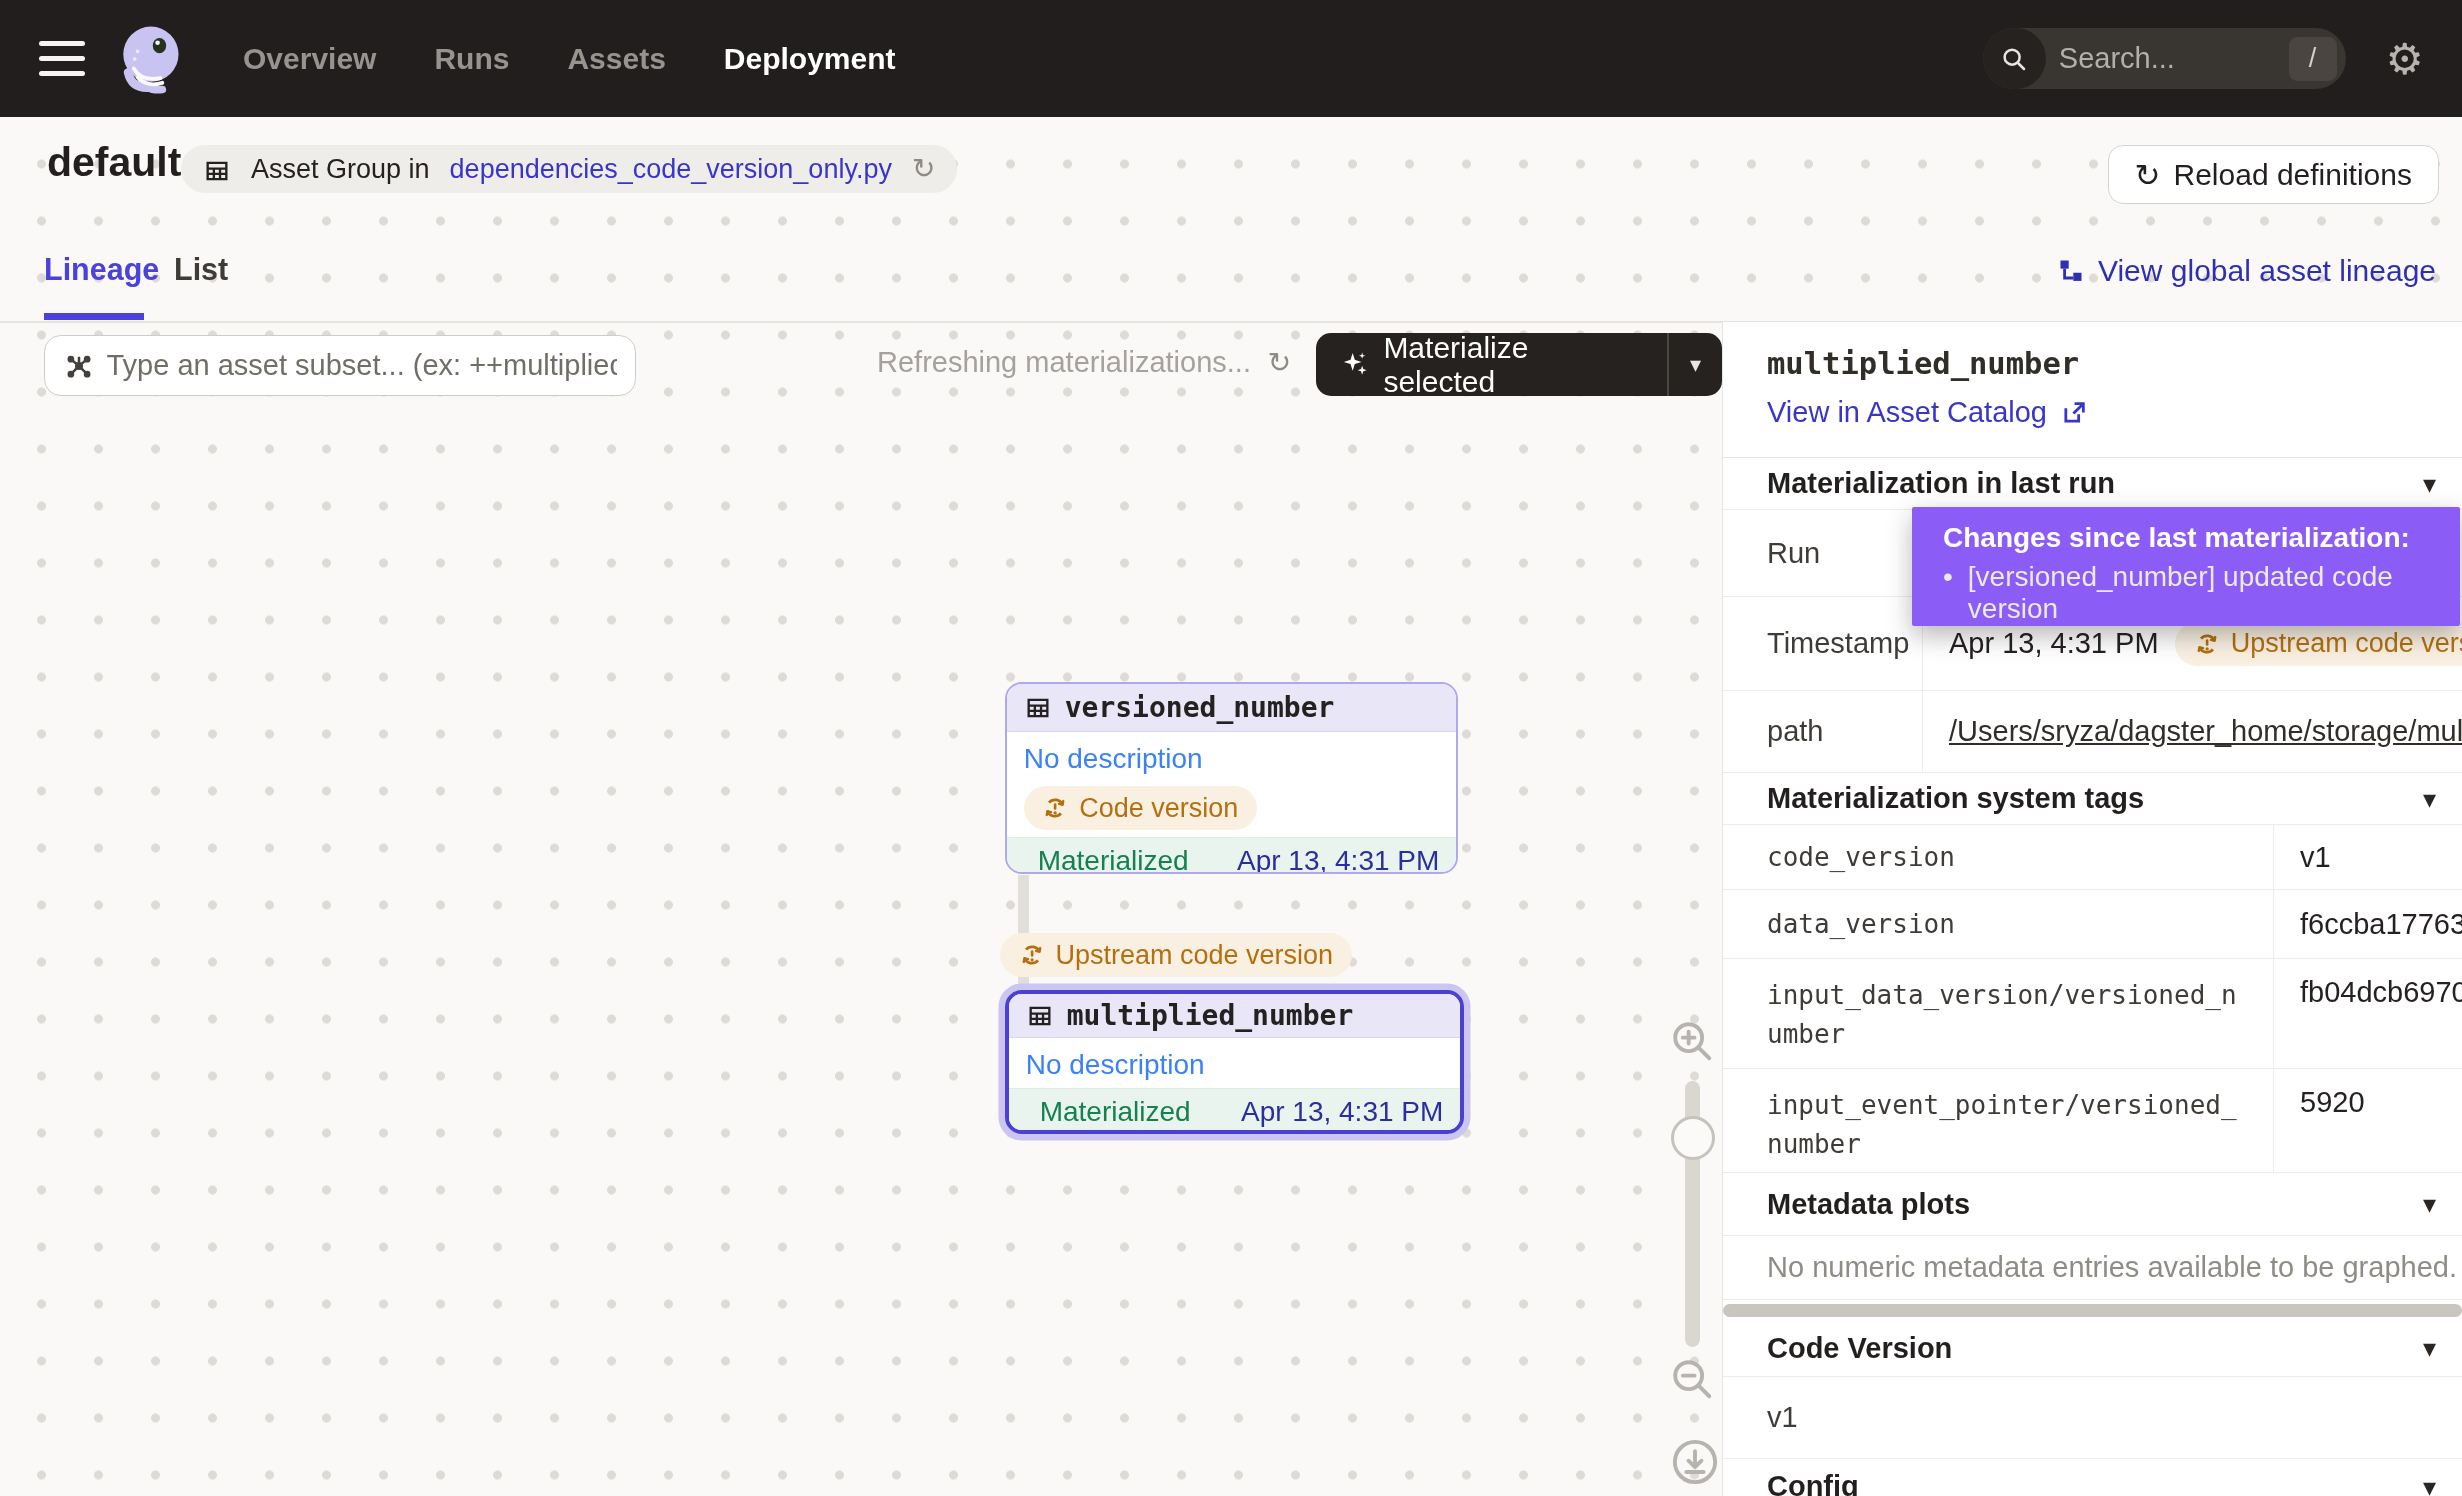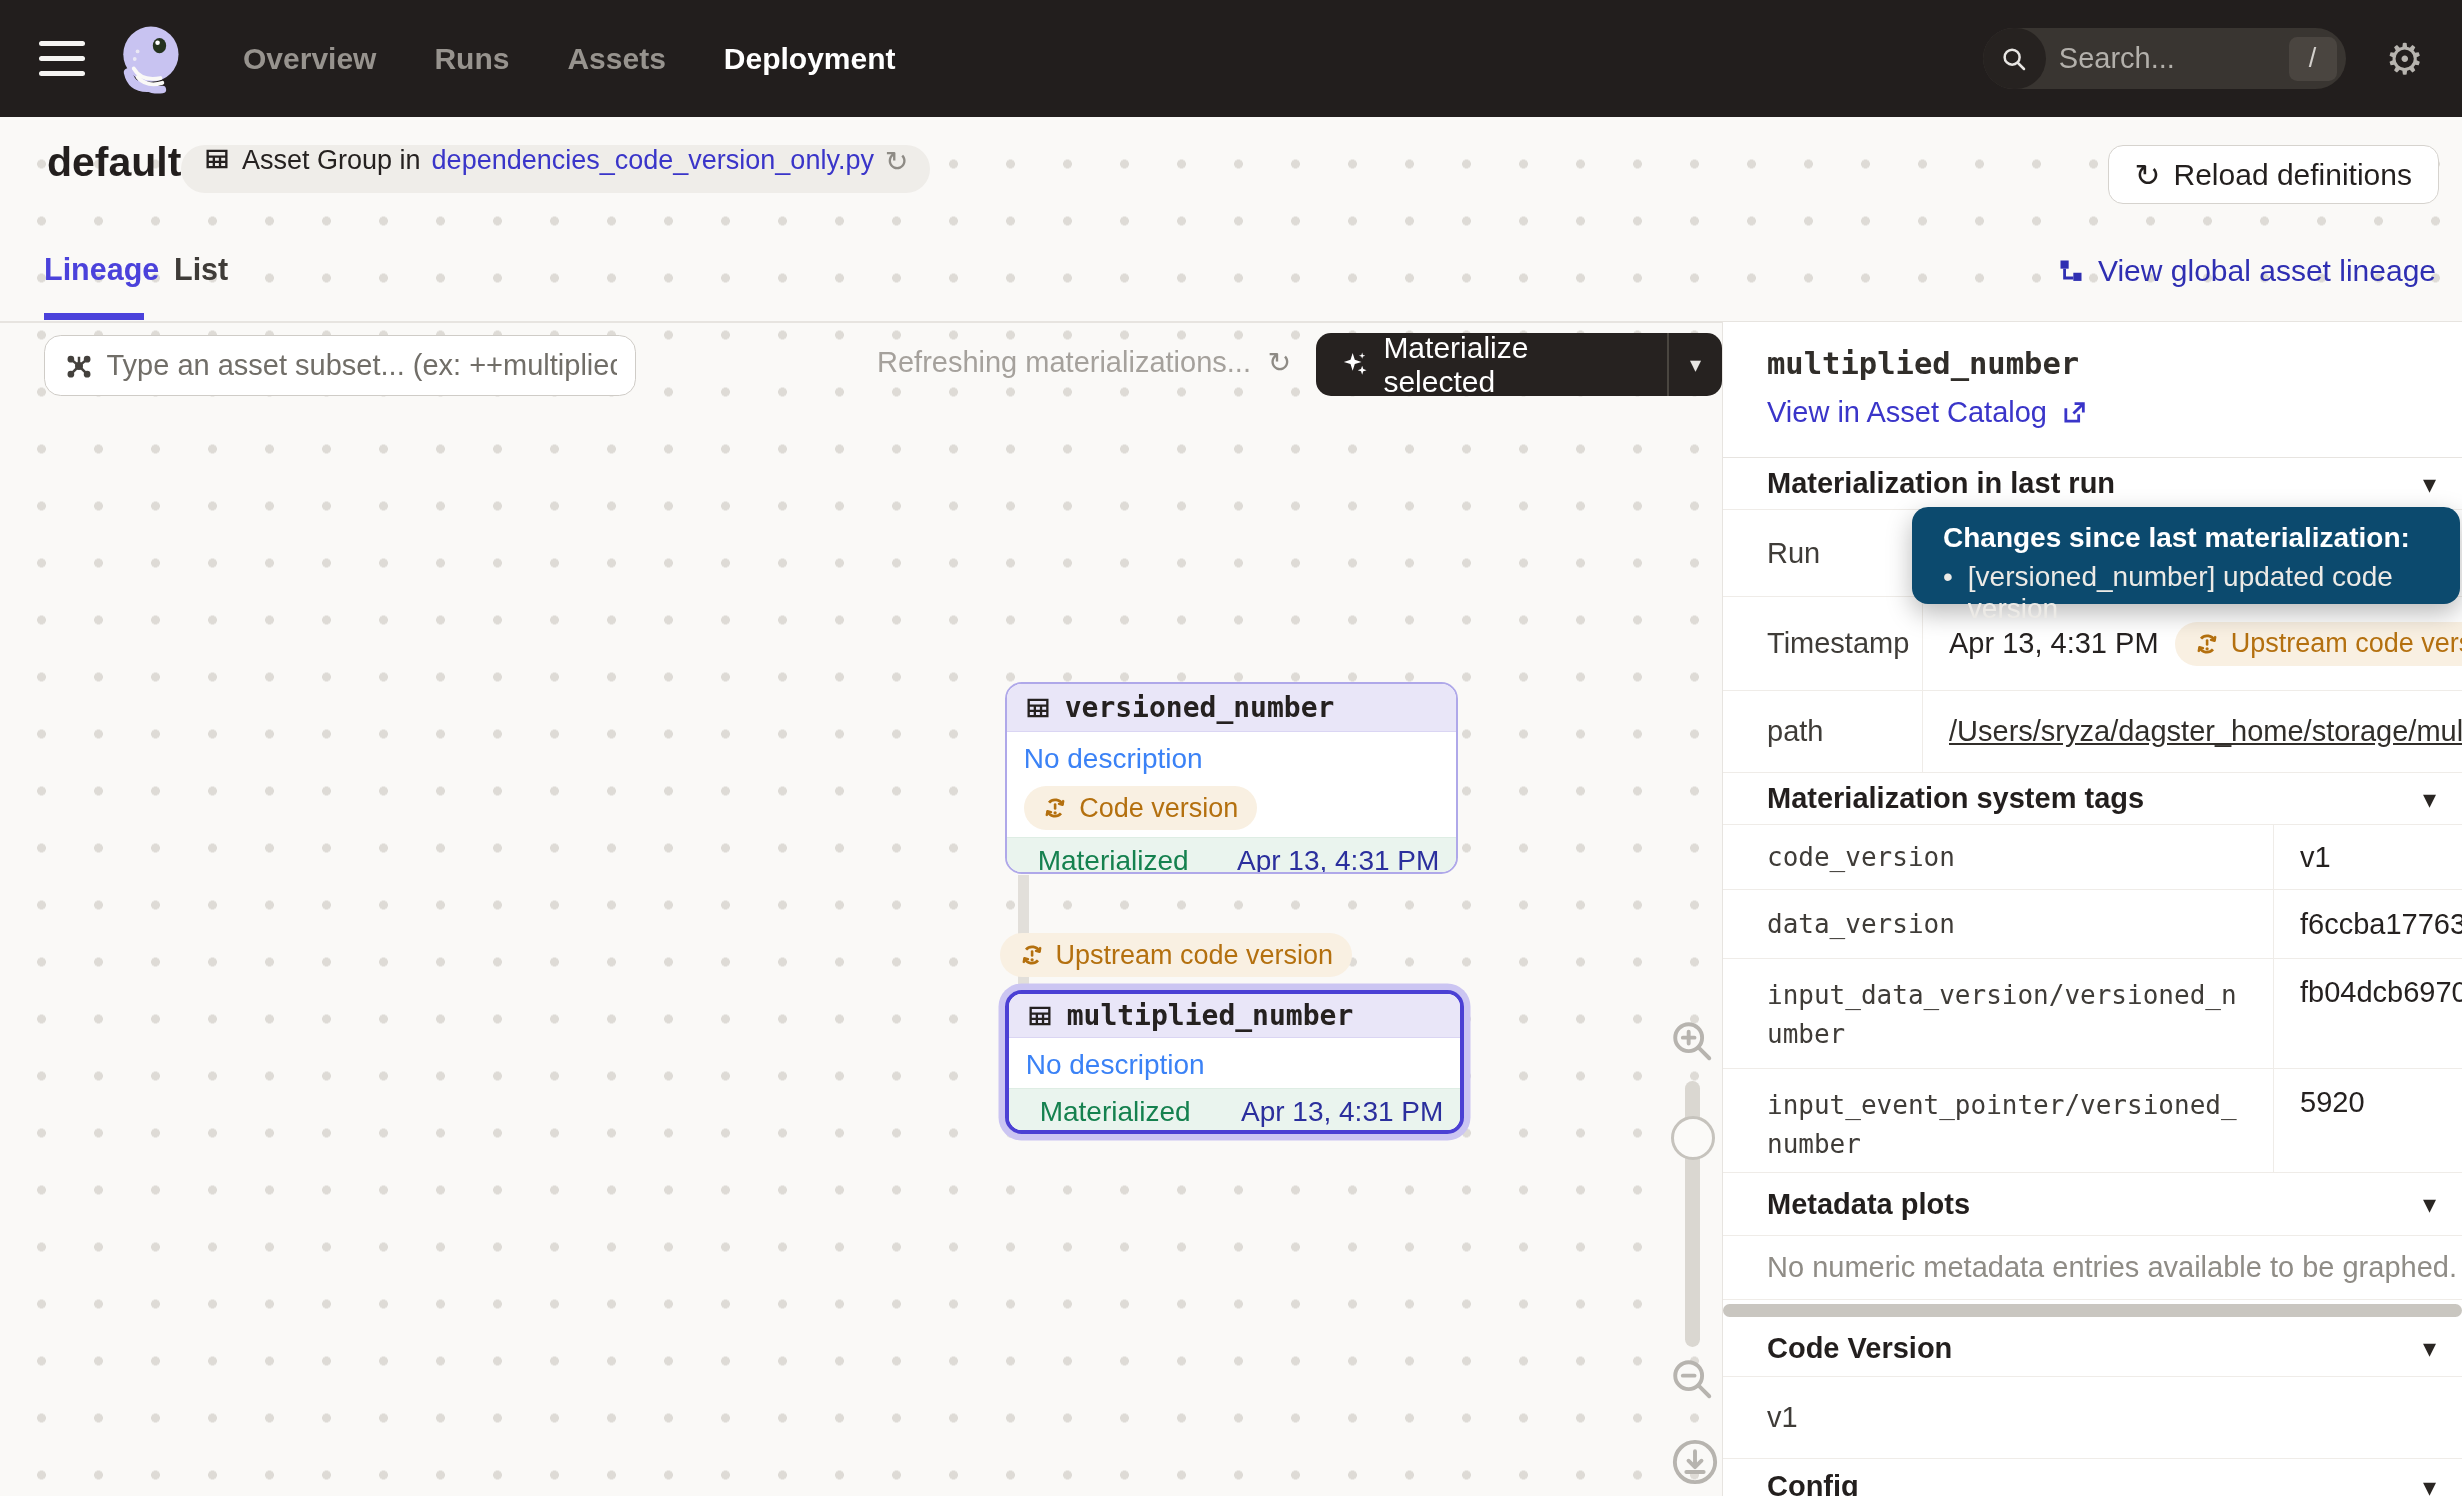--- a/index.html
+++ b/index.html
@@ -21,21 +21,21 @@
   .slash-badge { flex:none; width:48px; height:44px; margin-right:9.3px; background:#4A4540; border-radius:8.3px; color:#D3D0CC; font-size:27px; display:flex; align-items:center; justify-content:center; }
   .gear { width:81px; text-align:center; font-family:"DejaVu Sans",sans-serif; font-size:43px; color:#B7B4AF; cursor:pointer; margin-right:16.7px; }
 
   
   #page { position:absolute; top:117px; left:0; width:2462px; height:1380px;
           background-color:#FAF9F7;
           background-image:radial-gradient(circle,#DEDBD6 4.2px,transparent 4.6px);
           background-size:57px 57px; background-position:13px 18.5px; }
 
   .hdr-title { position:absolute; left:47px; top:22px; font-size:41px; font-weight:700; color:#231F1E;text-align:center; }
-  .hdr-badge { position:absolute; left:181px; top:28px; height:48px; background:#EFEDE9; border-radius:24px; display:flex; align-items:flex-start; gap:11px; padding:0 22px; font-size:27px; color:#252120; white-space:nowrap; }
+  .hdr-badge { position:absolute; left:181px; top:28px; height:48px; background:#EFEDE9; border-radius:24px; display:flex; align-items:flex-end; gap:20px; padding:8px 22px; font-size:27px; color:#252120; white-space:nowrap; }
   .hdr-badge a { color:#3A35C9; text-decoration:none; }
   .reload-glyph { font-family:"DejaVu Sans",sans-serif; color:#8E8B85; font-size:28px; }
   .reload-btn { position:absolute; right:23px; top:28px; height:59px; background:#FFFFFF; border:1.9px solid #D6D3CE; border-radius:15px; display:flex; align-items:center; gap:13px; padding:0 26px; font-size:30px; color:#231F1E; cursor:pointer; }
   .reload-btn .reload-glyph { color:#231F1E; font-size:31px; }
 
   .tab { position:absolute; top:135px; font-size:30.5px; font-weight:600; cursor:pointer; }
   #tab-lineage { left:44px; color:#4B42DB; }
   #tab-list { left:174px; color:#3F3C38; }
   .tab-underline { position:absolute; left:44px; top:196px; width:100px; height:6.5px; background:#4B42DB; }
   .global-link { position:absolute; right:26px; top:137px; display:flex; align-items:center; gap:13px; font-size:30px; color:#2F2FB2; cursor:pointer; }
@@ -85,21 +85,21 @@
   .kv .v { padding-left:26px; display:flex; align-items:center; font-size:29px; color:#252120; white-space:nowrap; overflow:hidden; }
   .t1 { grid-template-columns:200px 1fr; }
   .t2 { grid-template-columns:551px 1fr; }
   .t2 .k { font-family:"DejaVu Sans Mono",monospace; font-size:26px; line-height:39px; word-break:break-all; padding-right:29px; }
   .kv.tall .k, .kv.tall .v { align-items:flex-start; padding-top:16.7px; }
   .path-link { text-decoration:underline; color:#312E2A; }
   .p-empty { height:64px; display:flex; align-items:center; padding-left:44px; font-size:29px; color:#8F8C86; border-bottom:1.9px solid #EFECE8; }
   .p-scrollbar { height:13px; background:#C9C6C0; border-radius:6.5px; margin:3.7px 0; cursor:pointer; }
   .cv-value { height:82px; border-bottom:1.9px solid #EFECE8; display:flex; align-items:center; padding-left:44px; font-size:29px; color:#3F3C38; }
 
-  .tooltip { position:absolute; left:189px; top:185px; width:548px; height:97px; background:#0c4a6e; border-radius:16px; padding:15px 0 0 31px; z-index:50; box-shadow:0 9.3px 26px rgba(0,0,0,0.28); }
+  .tooltip { position:absolute; left:189px; top:185px; width:548px; height:119px; background:#8b5cf6; border-radius:2px; padding:15px 0 0 31px; z-index:50; box-shadow:0 9.3px 26px rgba(0,0,0,0.28); }
   .tooltip .tt-title { font-size:28px; font-weight:700; color:#FFFFFF; }
   .tooltip .tt-item { margin-top:7.4px; font-size:28px; color:#ECEAE6; display:flex; gap:15px; }
 
   svg { display:block; }
 </style>
 </head>
 <body>
 
 <div id="topbar">
   <div class="hamburger">

